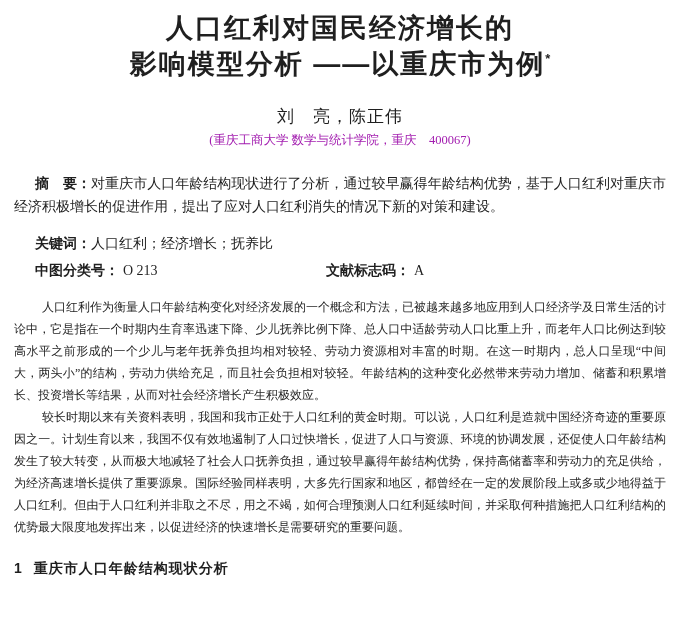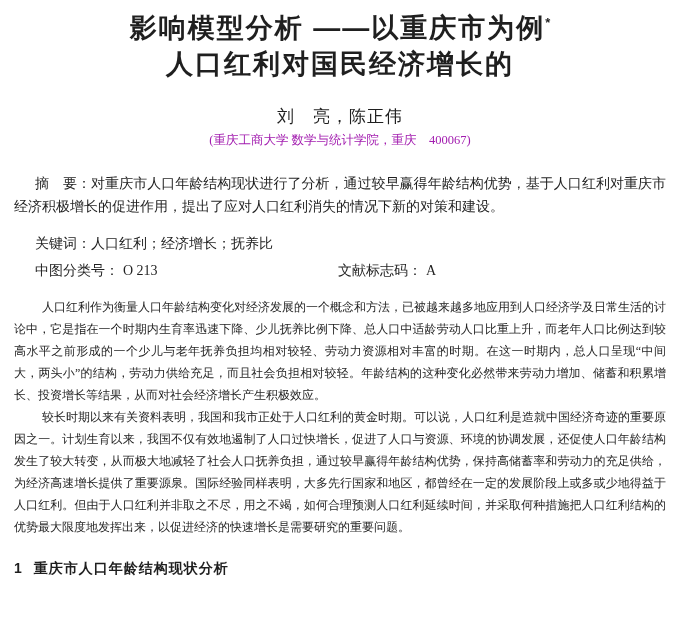--- a/index.html
+++ b/index.html
@@ -49,38 +49,38 @@
   
   .abstract {
     margin-top: 24px;
     font-size: 14px;
     line-height: 23px;
     text-align: justify;
     text-indent: 21px;
   }
   .lbl {
     font-family: "Liberation Sans", sans-serif;
-    font-weight: 400;
+    font-weight: 700;
   }
   .keywords {
     margin-top: 10px;
     font-size: 14px;
     line-height: 23px;
     text-indent: 21px;
   }
   .meta-row {
     position: relative;
     margin-top: 4px;
     font-size: 14px;
     line-height: 23px;
     padding-left: 21px;
   }
   .doc-code {
     position: absolute;
-    left: 324px;
+    left: 312px;
     top: 0;
   }
   .meta-value { padding-left: 4px; }
   
   .body-para {
     margin: 0;
     font-size: 12px;
     line-height: 22px;
     text-align: justify;
     text-indent: 28px;
@@ -96,22 +96,22 @@
     letter-spacing: 1px;
   }
   .section-number { margin-right: 12px; letter-spacing: 0; }
 </style>
 </head>
 <body>
 
 <div class="page">
 
   <div class="title-block">
+    <div class="title-line">人口红利对国民经济增长的</div>
     <div class="title-line"><span>影响模型分析 ——以重庆市为例</span><span class="title-footnote">*</span></div>
-    <div class="title-line">人口红利对国民经济增长的</div>
   </div>
 
   <div class="authors">刘　亮，陈正伟</div>
   <div class="affiliation">(重庆工商大学 数学与统计学院，重庆　400067)</div>
 
   <p class="abstract"><span class="lbl">摘　要：</span><span>对重庆市人口年龄结构现状进行了分析，通过较早赢得年龄结构优势，基于人口红利对重庆市经济积极增长的促进作用，提出了应对人口红利消失的情况下新的对策和建设。</span></p>
 
   <div class="keywords"><span class="lbl">关键词：</span><span>人口红利；经济增长；抚养比</span></div>
 
   <div class="meta-row">

